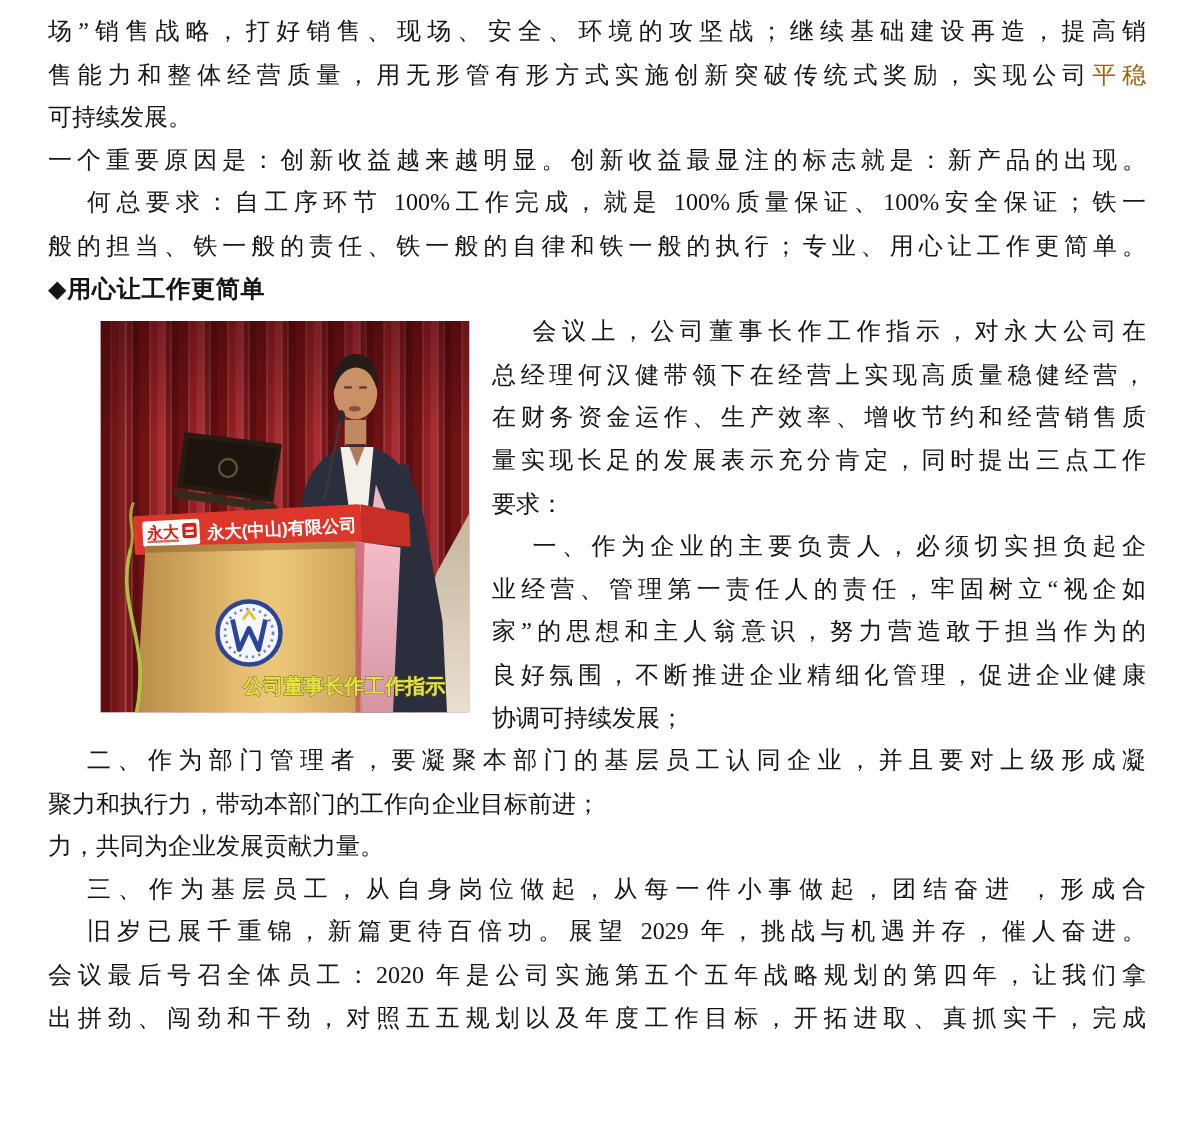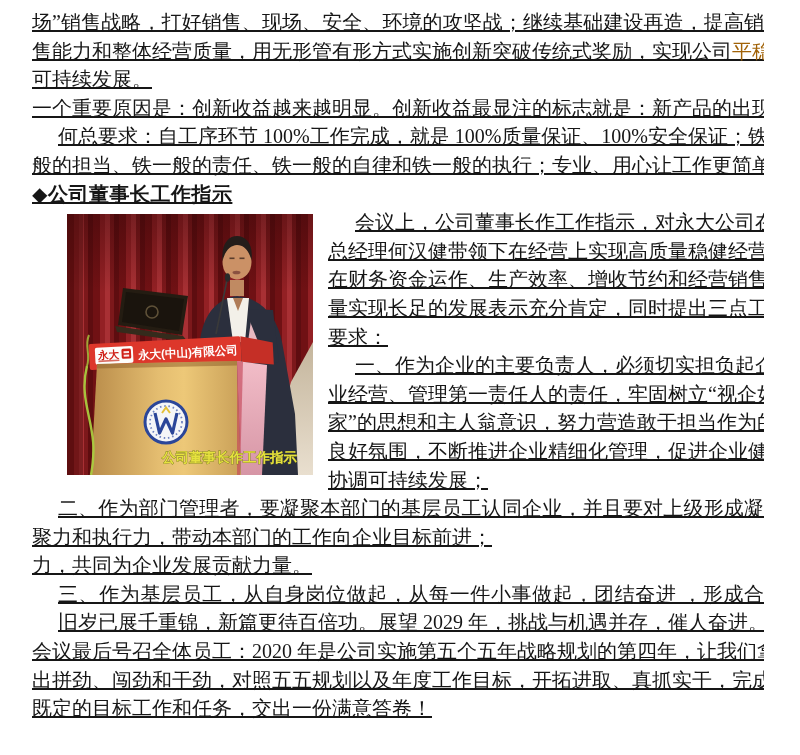--- a/index.html
+++ b/index.html
@@ -10,26 +10,25 @@
     color: #161616;
   }
   .page {
     position: relative;
     width: 800px; height: 755px;
     box-sizing: border-box;
     padding: 8px 36px 0 32px;
     overflow: hidden;
   }
   .line {
-    font-size: 20px;
+    font-size: 16px;
     line-height: 28.6px;
     height: 28.6px;
     white-space: nowrap;
     overflow: hidden;
-    text-decoration: underline;
   }
   .fill { text-align: justify; text-align-last: justify; }
   .indent { padding-left: 26px; }
   .heading { font-weight: bold; letter-spacing: 0.5px; }
   .red { color: #a16207; }
   .photo-row { display: flex; align-items: flex-start; }
   .photo-wrap {
     flex: 0 0 auto;
     width: 246px; height: 261px;
     margin-left: 35px; margin-top: 6px;
@@ -43,21 +42,21 @@
 <body>
 
 <div class="page">
 
   <div class="line fill">场”销售战略，打好销售、现场、安全、环境的攻坚战；继续基础建设再造，提高销</div>
   <div class="line fill"><span>售能力和整体经营质量，用无形管有形方式实施创新突破传统式奖励，实现公司</span><span class="red">平稳</span></div>
   <div class="line">可持续发展。</div>
   <div class="line fill">一个重要原因是：创新收益越来越明显。创新收益最显注的标志就是：新产品的出现。</div>
   <div class="line fill indent">何总要求：自工序环节 100%工作完成，就是 100%质量保证、100%安全保证；铁一</div>
   <div class="line fill">般的担当、铁一般的责任、铁一般的自律和铁一般的执行；专业、用心让工作更简单。</div>
-  <div class="line heading">◆公司董事长工作指示</div>
+  <div class="line heading">◆用心让工作更简单</div>
 
   <div class="photo-row">
     <div class="photo-wrap">
       <svg width="246" height="261" viewBox="0 0 246 261">
         <defs>
           <pattern id="folds" width="26" height="261" patternUnits="userSpaceOnUse">
             <rect x="0" y="0" width="7" height="261" fill="#701114"></rect>
             <rect x="7" y="0" width="5" height="261" fill="#932024"></rect>
             <rect x="12" y="0" width="5" height="261" fill="#a83034"></rect>
             <rect x="17" y="0" width="4" height="261" fill="#7c181b"></rect>
@@ -161,15 +160,14 @@
     </div>
   </div>
 
   <div class="line fill indent">二、作为部门管理者，要凝聚本部门的基层员工认同企业，并且要对上级形成凝</div>
   <div class="line">聚力和执行力，带动本部门的工作向企业目标前进；</div>
   <div class="line">力，共同为企业发展贡献力量。</div>
   <div class="line fill indent">三、作为基层员工，从自身岗位做起，从每一件小事做起，团结奋进 ，形成合</div>
   <div class="line fill indent">旧岁已展千重锦，新篇更待百倍功。展望 2029 年，挑战与机遇并存，催人奋进。</div>
   <div class="line fill">会议最后号召全体员工：2020 年是公司实施第五个五年战略规划的第四年，让我们拿</div>
   <div class="line fill">出拼劲、闯劲和干劲，对照五五规划以及年度工作目标，开拓进取、真抓实干，完成</div>
-  <div class="line">既定的目标工作和任务，交出一份满意答卷！</div>
 
 </div>
 
 </body></html>

